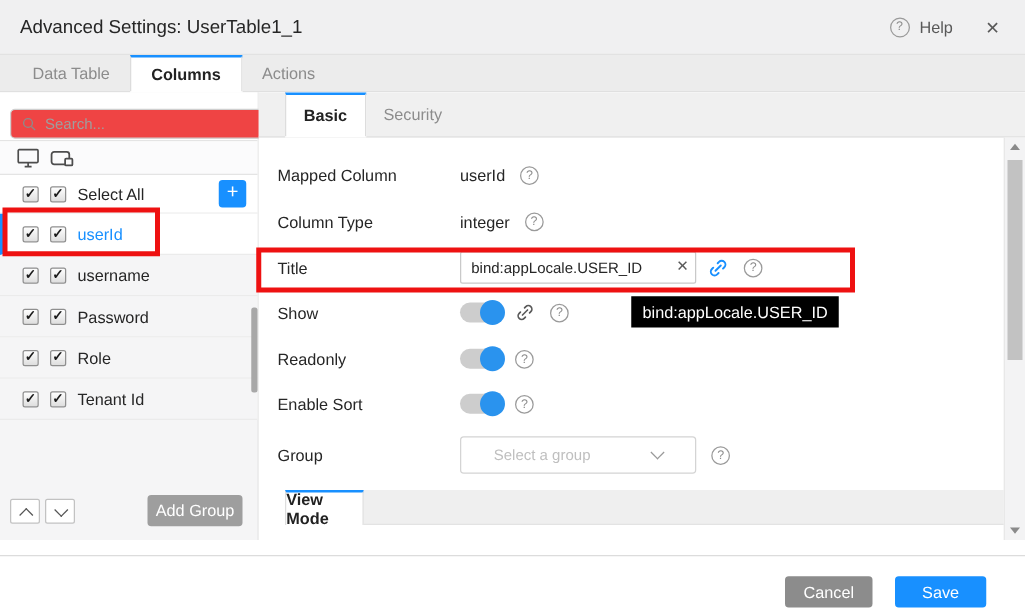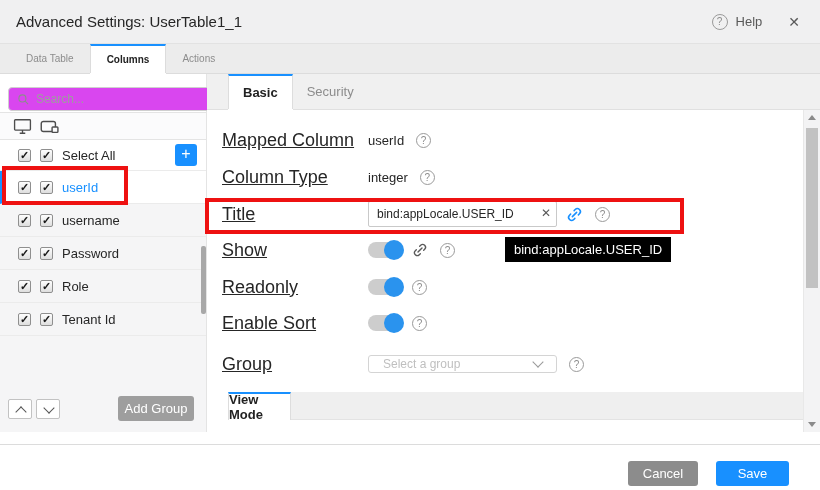--- a/index.html
+++ b/index.html
@@ -10,30 +10,30 @@
   .header { position:absolute; top:0; left:0; right:0; height:44px; background:#f0f0f1; border-bottom:1px solid #e2e2e2; display:flex; align-items:center; }
   .header .title { margin-left:16px; font-size:15px; color:#262626; }
   .header-right { margin-left:auto; display:flex; align-items:center; gap:8px; padding-right:20px; }
   .q { display:inline-block; width:15px; height:15px; border:1px solid #9a9a9a; border-radius:50%; color:#8c8c8c; font-size:10px; line-height:13px; text-align:center; flex:none; }
   .q.big { width:16px; height:16px; line-height:14px; }
   .help-label { font-size:13px; color:#595959; margin-right:18px; }
   .close-x { font-size:14px; color:#595959; cursor:pointer; }
 
   
   .tabbar { position:absolute; top:44px; left:0; right:0; height:30px; background:#ececec; border-bottom:1px solid #dcdcdc; display:flex; align-items:stretch; padding-left:10px; }
-  .tab { display:flex; align-items:center; padding:0 16px; font-size:10px; color:#8c8c8c; cursor:pointer; }
+  .tab { display:flex; align-items:center; padding:0 16px; font-size:13px; color:#8c8c8c; cursor:pointer; }
   .tab.active { background:#fff; color:#222; font-weight:bold; border-top:2px solid #1890ff; border-left:1px solid #dcdcdc; border-right:1px solid #dcdcdc; box-shadow:0 1px 0 #fff; position:relative; z-index:2; }
 
   
   .body { position:absolute; top:74px; left:0; right:0; height:358px; background:#fff; }
 
   
   .sidebar { position:absolute; left:0; top:0; bottom:0; width:207px; background:#f5f5f6; border-right:1px solid #e4e4e4; }
   .search-area { position:absolute; top:0; left:0; right:0; height:39px; background:#fff; border-bottom:1px solid #e4e4e4; }
-  .search-box { position:absolute; top:13px; left:8px; width:216px; height:24px; border:1px solid #cfcfcf; border-radius:4px; background:#d946ef; display:flex; align-items:center; padding:0 8px; gap:6px; }
+  .search-box { position:absolute; top:13px; left:8px; width:216px; height:24px; border:1px solid #cfcfcf; border-radius:4px; background:#ef4444; display:flex; align-items:center; padding:0 8px; gap:6px; }
   .search-box input { border:none; outline:none; flex:1; font-size:12px; color:#333; font-family:"Liberation Sans", sans-serif; background:transparent; }
   .search-box input::placeholder { color:#9e9e9e; }
   .device-row { position:absolute; top:39px; left:0; right:0; height:27px; background:#fbfbfc; border-bottom:1px solid #e4e4e4; display:flex; align-items:center; gap:8px; padding-left:13px; }
   .list-row { position:absolute; left:0; right:0; height:33px; display:flex; align-items:center; gap:9px; padding-left:18px; border-bottom:1px solid #ebebeb; font-size:13px; color:#262626; background:#f5f5f6; }
   .row-selectall { top:66px; height:31px; background:#fff; }
   .row-0 { top:97px; background:#fff; border-left:3px solid #1890ff; padding-left:15px; }
   .row-0 .col-label { color:#1890ff; }
   .row-1 { top:130px; } .row-2 { top:163px; } .row-3 { top:196px; } .row-4 { top:229px; }
   .cb { display:inline-block; width:13px; height:13px; border:1px solid #8f8f8f; border-radius:2px; background:linear-gradient(#fefefe,#dedede); font-size:11px; line-height:11px; text-align:center; color:#1a1a1a; font-weight:bold; cursor:pointer; flex:none; }
   .col-label { cursor:pointer; }
@@ -46,39 +46,39 @@
   .arrow-down::after { top:4px; transform:rotate(225deg); }
   .add-group { position:absolute; bottom:11px; right:12px; width:76px; height:25px; background:#9e9e9e; border:none; border-radius:3px; color:#fff; font-size:13px; font-family:"Liberation Sans", sans-serif; cursor:pointer; }
 
   
   .content { position:absolute; left:207px; top:0; right:0; bottom:0; background:#fff; }
   .ctabs { position:absolute; top:0; left:0; right:0; height:36px; background:#f0f0f0; border-bottom:1px solid #e0e0e0; display:flex; align-items:stretch; padding-left:21px; }
   .ctab { display:flex; align-items:center; padding:0 14px; font-size:13px; color:#8c8c8c; cursor:pointer; }
   .ctab.active { background:#fff; color:#222; font-weight:bold; border-top:2px solid #1890ff; border-left:1px solid #ddd; border-right:1px solid #ddd; box-shadow:0 1px 0 #fff; position:relative; z-index:2; }
 
   .frow { position:absolute; left:15px; right:40px; display:flex; align-items:center; }
-  .lbl { width:146px; font-size:18px; color:#262626; flex:none;text-decoration:underline; }
+  .lbl { width:146px; font-size:13px; color:#262626; flex:none; }
   .val { font-size:13px; color:#262626; margin-right:12px; }
   .r-mapped { top:52px; height:28px; }
   .r-type   { top:89px; height:28px; }
   .r-title  { top:126px; height:28px; }
   .r-show   { top:166px; height:20px; }
   .r-ro     { top:203px; height:20px; }
   .r-sort   { top:239px; height:20px; }
   .r-group  { top:276px; height:28px; }
 
   .input-wrap { position:relative; width:189px; height:26px; margin-right:9px; }
   .input-wrap input { width:100%; height:100%; border:1px solid #c9c9c9; border-radius:2px; font-size:12px; color:#262626; padding:0 22px 0 8px; font-family:"Liberation Sans", sans-serif; outline:none; }
   .clear-x { position:absolute; right:6px; top:5px; font-size:12px; color:#595959; cursor:pointer; }
 
   .toggle { width:34px; height:16px; background:#cdcdcd; border-radius:9px; position:relative; margin-right:10px; cursor:pointer; flex:none; }
   .toggle::after { content:""; position:absolute; right:-2px; top:-2px; width:20px; height:20px; border-radius:50%; background:#2a93ee; }
   .link-icon { margin-right:12px; display:inline-flex; cursor:pointer; }
 
-  .select { width:189px; height:18px; border:1px solid #d4d4d4; border-radius:3px; background:#fff; display:flex; align-items:center; padding:0 14px; margin-right:12px; cursor:pointer; }
+  .select { width:189px; height:30px; border:1px solid #d4d4d4; border-radius:3px; background:#fff; display:flex; align-items:center; padding:0 26px; margin-right:12px; cursor:pointer; }
   .select .ph { font-size:12px; color:#bfbfbf; flex:1; }
   .chev { width:8px; height:8px; border-right:1.5px solid #999; border-bottom:1.5px solid #999; transform:rotate(45deg); margin-top:-4px; }
 
   .vm-strip { position:absolute; left:0; right:17px; top:318px; height:28px; }
   .vm-bg { position:absolute; left:84px; right:0; top:0; bottom:0; background:#efefef; border-bottom:1px solid #e3e3e3; }
   .vm-tab { position:absolute; left:21px; top:0; bottom:0; width:63px; background:#fff; border-top:2px solid #1890ff; border-left:1px solid #ddd; border-right:1px solid #ddd; display:flex; align-items:center; justify-content:center; font-size:13px; font-weight:bold; color:#222; cursor:pointer; z-index:2; }
 
   
   .vscroll { position:absolute; right:0; top:36px; bottom:0; width:17px; background:#f3f3f4; border-left:1px solid #e8e8e8; }
   .vs-up, .vs-down { position:absolute; left:0; right:0; height:15px; display:flex; align-items:center; justify-content:center; cursor:pointer; }

